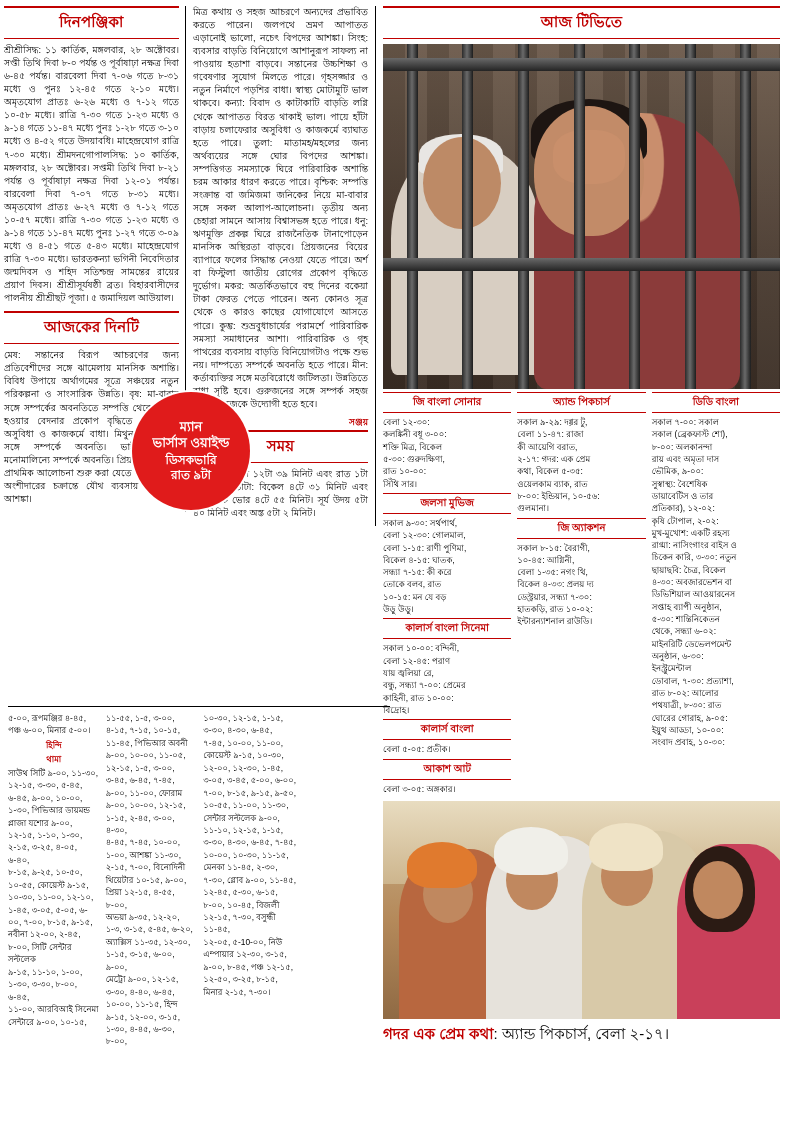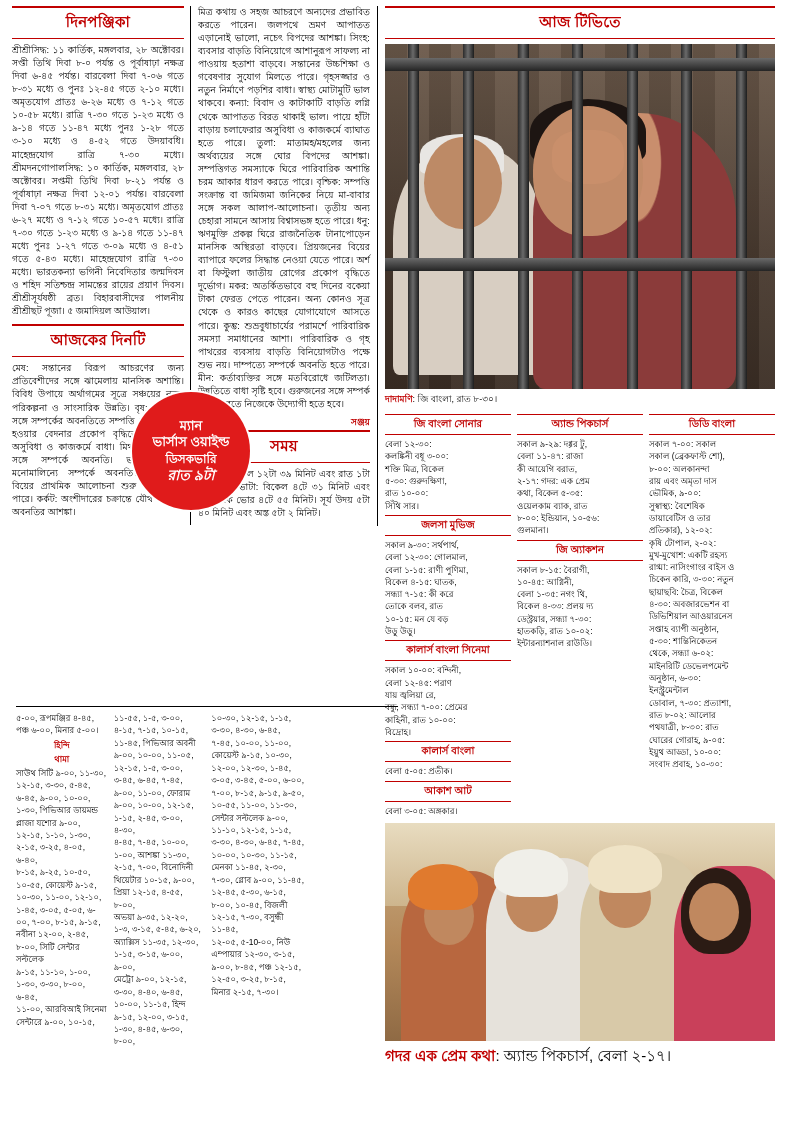--- a/index.html
+++ b/index.html
@@ -10,21 +10,21 @@
     background: #ffffff;
     font-family: "Liberation Sans", sans-serif;
     color: #000;
     position: relative;
     overflow: hidden;
   }
   .page {
     position: relative;
     width: 787px;
     height: 1141px;
-    padding: 6px 12px;
+    padding: 6px 4px;
   }
   
   .cols {
     display: flex;
     align-items: flex-start;
     height: 100%;
   }
   .col {
     position: relative;
   }
@@ -124,21 +124,21 @@
     line-height: 1.25;
     left: 132px;
     top: 392px;
     z-index: 5;
     box-shadow: 0 0 0 2px #fff;
   }
   .badge span { display: block; }
   .badge .b1 { font-size: 13px; }
   .badge .b2 { font-size: 13px; }
   .badge .b3 { font-size: 12px; margin-top: 2px; }
-  .badge .b4 { font-size: 14px; font-style: italic; }
+  .badge .b4 { font-size: 12px; }
 
   .bottomphoto {
     width: 100%;
     height: 218px;
     position: relative;
     overflow: hidden;
     margin-top: 6px;
     background: #b4895a;
   }
   .bottomcap { font-size: 15px; margin-top: 3px; }
@@ -228,23 +228,20 @@
               <i style="left:20%"></i>
               <i style="left:34%"></i>
             <i style="left:48%"></i>
               <i style="left:62%"></i>
               <i style="left:76%"></i>
               <i style="left:90%"></i>
             <div class="barH" style="top:4%"></div>
             <div class="barH" style="top:62%"></div>
           </div>
         </div>
-      </div>
-      <div class="cap">
-        <b>দাদামণি</b><span>: জি বাংলা, রাত ৮-৩০।</span>
       </div>
 
       <div class="tv-grid">
 
         <div class="tv-col">
           <span class="chan">জি বাংলা সোনার</span>
           <span class="line">বেলা ১২-৩০:</span>
           <span class="line">কলঙ্কিনী বধূ ৩-০০:</span>
           <span class="line">শক্তি মিত্র, বিকেল</span>
           <span class="line">৫-৩০: গুরুদক্ষিণা,</span>
@@ -345,21 +342,21 @@
           <div class="turb t2"></div>
           <div class="turb t3"></div>
         </div>
       </div>
       <div class="bottomcap">
         <b>গদর এক প্রেম কথা</b><span>: অ্যান্ড পিকচার্স, বেলা ২-১৭।</span>
       </div>
     </div>
   </div>
 
-  <div style="position:absolute; left:16px; top:706px; width:382px;">
+  <div style="position:absolute; left:8px; top:706px; width:382px;">
     <div class="rule" style="margin-top:0"></div>
     <div class="listing-wrap">
       <div class="listing" style="width:24%">
         <span class="line">৫-০০, রূপমঞ্জির ৪-৪৫, পঞ্চ ৬-০০, মিনার ৫-০০।</span>
         <span class="chan">হিন্দি</span>
         <span class="chan">থামা</span>
         <span class="line">সাউথ সিটি ৯-০০, ১১-৩০,</span>
         <span class="line">১২-১৫, ৩-৩০, ৫-৪৫,</span>
         <span class="line">৬-৪৫, ৯-০০, ১০-০০,</span>
         <span class="line">১-৩০, পিভিআর ডায়মন্ড</span>

